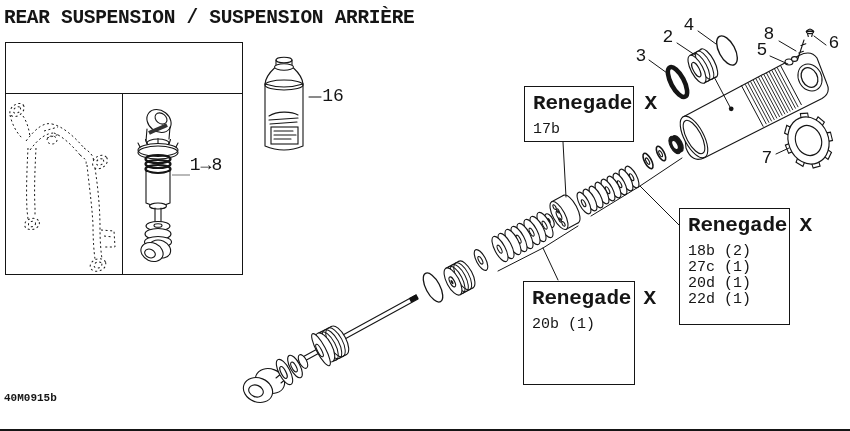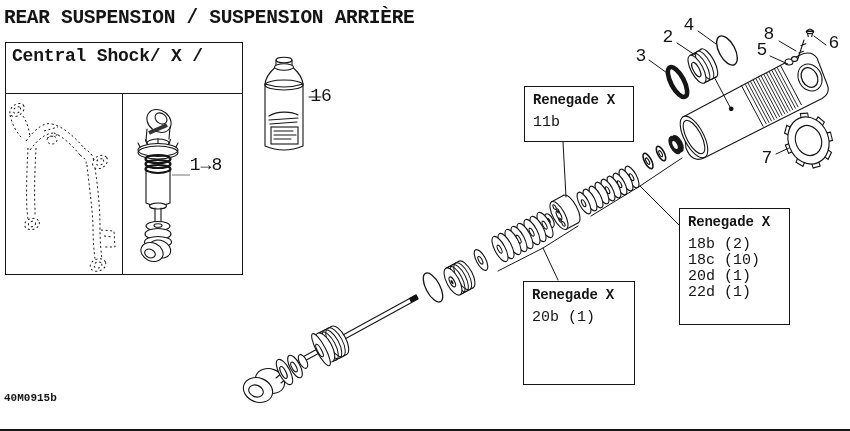--- a/index.html
+++ b/index.html
@@ -13,21 +13,21 @@
   .page-title{left:4px;top:7px;font-size:19.5px;font-weight:bold;
     letter-spacing:-0.3px;white-space:nowrap}
   .inset{left:5px;top:42px;width:236px;height:231px;border:1.6px solid #151515}
   .inset-header{height:48px;border-bottom:1.4px solid #151515;
     padding:2px 0 0 6px;font-size:18px;font-weight:bold;line-height:22px;
     letter-spacing:-0.2px}
   .inset-vdiv{position:absolute;left:116px;top:49.5px;bottom:0;width:1.4px;
     background:#151515}
   .vbox{border:1.4px solid #151515;background:#fff;padding:5px 4px 0 8px;
     font-size:15px;box-sizing:border-box}
-  .vbox .vtitle{font-weight:bold;font-size:14px;margin-bottom:7px;
+  .vbox .vtitle{font-weight:bold;font-size:21px;margin-bottom:7px;
     letter-spacing:-0.2px;white-space:nowrap}
   .vbox .vitem{line-height:16px;white-space:nowrap}
   #box-17b{left:524px;top:86px;width:110px;height:56px}
   #box-right{left:679px;top:208px;width:111px;height:117px}
   #box-bottom{left:523px;top:281px;width:112px;height:104px}
   .callout{font-size:18px;transform:translate(-50%,-50%);white-space:nowrap}
   .assembly-label{font-size:18px;transform:translate(-50%,-50%);white-space:nowrap}
   .figure-code{left:4px;top:392px;font-size:11px;font-weight:bold}
   .bottom-rule{left:0;right:0;bottom:0;height:2px;background:#151515}
 </style>
@@ -268,45 +268,44 @@
       <path d="M543,248 L558,280"></path>
       <path d="M591,216 L640,186 L682,158"></path>
       <path d="M640,186 L679,225"></path>
     </g>
   </svg>
 
   <div class="overlay page-title">REAR SUSPENSION / SUSPENSION ARRIÈRE</div>
 
   <div class="overlay inset">
     <div class="inset-header">
-      <div>Central Shock/ X /</div>
     </div>
     <div class="inset-vdiv"></div>
   </div>
 
   <span class="overlay assembly-label" style="left:206px;top:165px">1→8</span>
 
   <span class="overlay callout" style="left:668px;top:37px">2</span>
   <span class="overlay callout" style="left:641px;top:56px">3</span>
   <span class="overlay callout" style="left:689px;top:25px">4</span>
   <span class="overlay callout" style="left:762px;top:50px">5</span>
   <span class="overlay callout" style="left:834px;top:43px">6</span>
   <span class="overlay callout" style="left:767px;top:158px">7</span>
   <span class="overlay callout" style="left:769px;top:34px">8</span>
-  <span class="overlay callout" style="left:321px;top:96px">16</span>
+  <span class="overlay callout" style="left:333px;top:96px">16</span>
 
   <div class="overlay vbox" id="box-17b">
     <div class="vtitle">Renegade X</div>
-    <div class="vitem">11b</div>
+    <div class="vitem">17b</div>
   </div>
 
   <div class="overlay vbox" id="box-right">
     <div class="vtitle">Renegade X</div>
     <div class="vitem">18b (2)</div>
-    <div class="vitem">18c (10)</div>
+    <div class="vitem">27c (1)</div>
     <div class="vitem">20d (1)</div>
     <div class="vitem">22d (1)</div>
   </div>
 
   <div class="overlay vbox" id="box-bottom">
     <div class="vtitle">Renegade X</div>
     <div class="vitem">20b (1)</div>
   </div>
 
   <div class="overlay figure-code">40M0915b</div>

